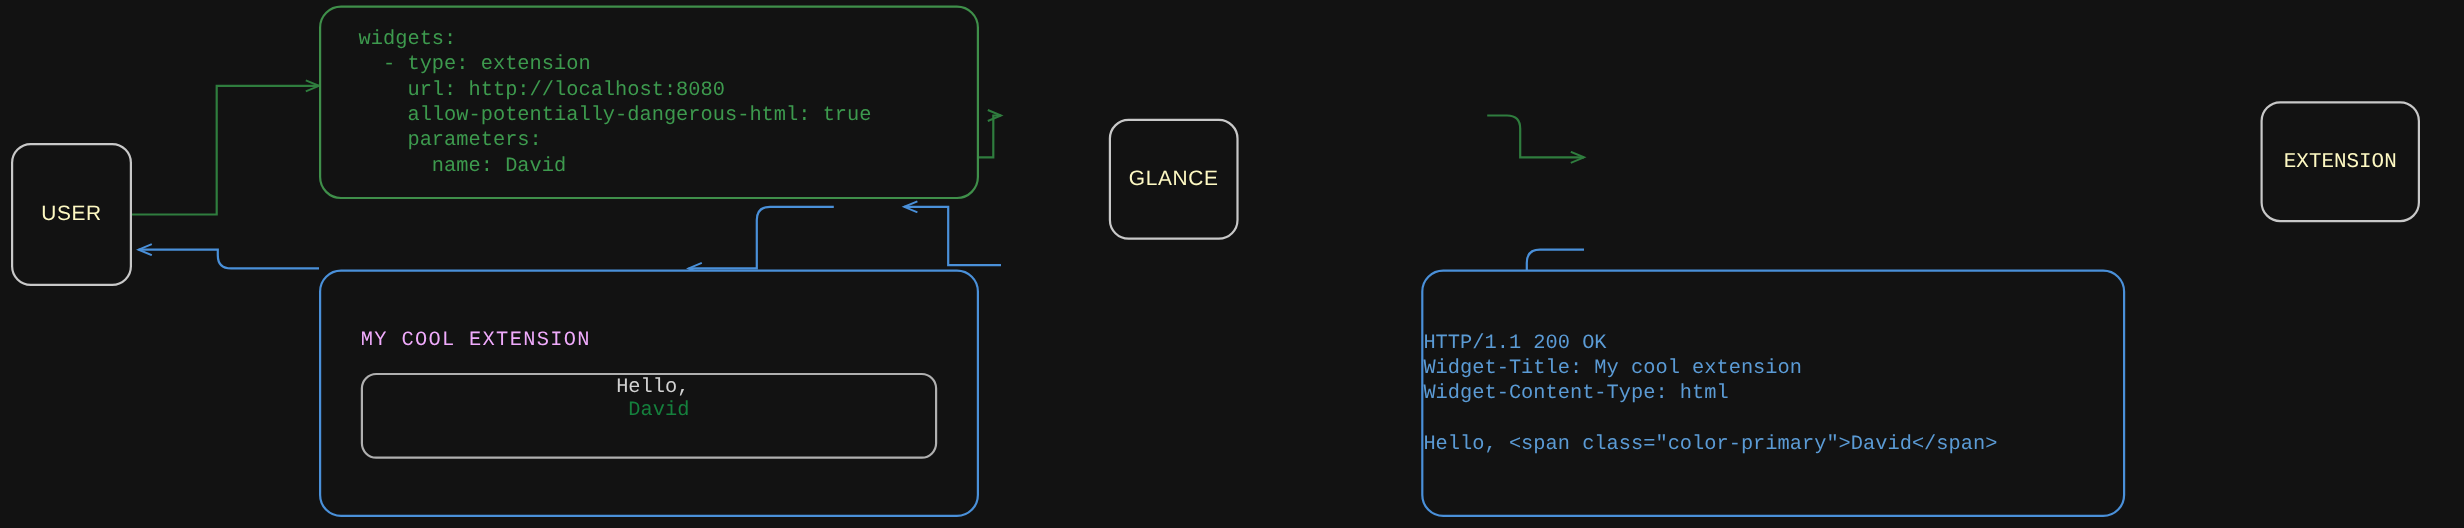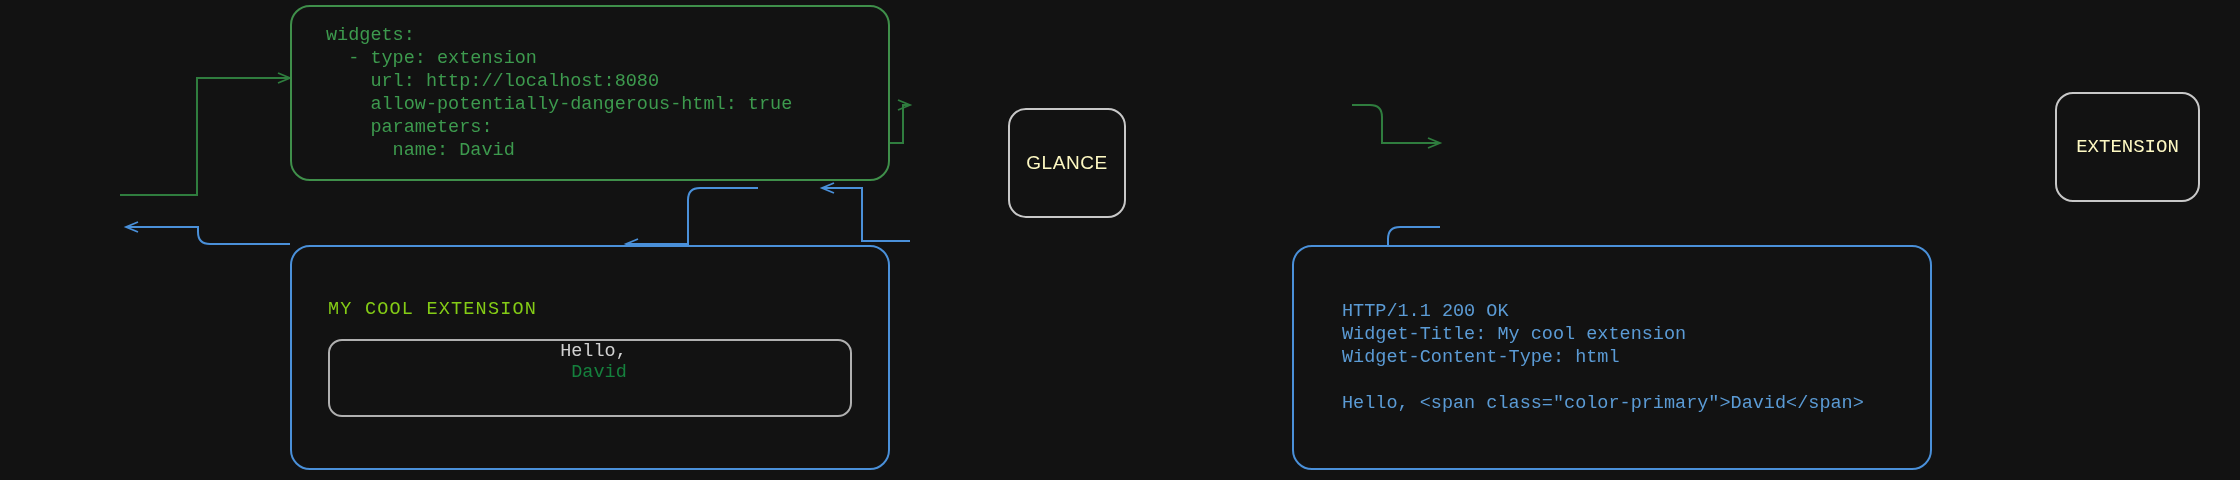--- a/index.html
+++ b/index.html
@@ -63,33 +63,33 @@
     font-family: "Liberation Mono", "DejaVu Sans Mono", monospace;
     font-size: 18.5px;
     line-height: 23px;
     white-space: pre;
     margin: 0;
   }
   .code.green { color: #3d9a4e; }
   .code.blue  { color: #5b9bd5; }
   .pad-yaml { padding-left: 34px; }
   .pad-get  { padding-left: 48px; }
-  .pad-resp { padding-left: 48px; }
+  .pad-resp { }
 
   
   .widget-inner {
     width: 100%;
     box-sizing: border-box;
     padding: 0 36px;
   }
   .widget-title {
     font-family: "Liberation Mono", "DejaVu Sans Mono", monospace;
     font-size: 18.5px;
     letter-spacing: 1.2px;
-    color: #84cc16;
+    color: #f0abfc;
     margin-bottom: 19px;
   }
   .widget-body {
     box-sizing: border-box;
     border: 2px solid #b0b0b0;
     border-radius: 14px;
     height: 78px;
     display: flex;
     align-items: center;
     padding-left: 18px;
@@ -126,20 +126,23 @@
     </g>
 
     <g fill="none" stroke="#4a90d9" stroke-width="2">
       <path d="M 1440 227 L 1400 227 Q 1388 227 1388 239 L 1388 303 L 1352 303" marker-end="url(#arrow-blue)"></path>
       <path d="M 910 241 L 862 241 L 862 188 L 822 188" marker-end="url(#arrow-blue)"></path>
       <path d="M 758 188 L 700 188 Q 688 188 688 200 L 688 244 L 626 244" marker-end="url(#arrow-blue)"></path>
       <path d="M 290 244 L 210 244 Q 198 244 198 232 L 198 227 L 126 227" marker-end="url(#arrow-blue)"></path>
     </g>
   </svg>
 
+  <div class="node" style="left:10px; top:130px; width:110px; height:130px;">
+    <span class="node-label">USER</span>
+  </div>
 
   <div class="node" style="left:1008px; top:108px; width:118px; height:110px;">
     <span class="node-label">GLANCE</span>
   </div>
 
   <div class="node" style="left:2055px; top:92px; width:145px; height:110px;">
     <span class="node-label mono">EXTENSION</span>
   </div>
 
   <div class="card green" style="left:290px; top:5px; width:600px; height:176px;">

